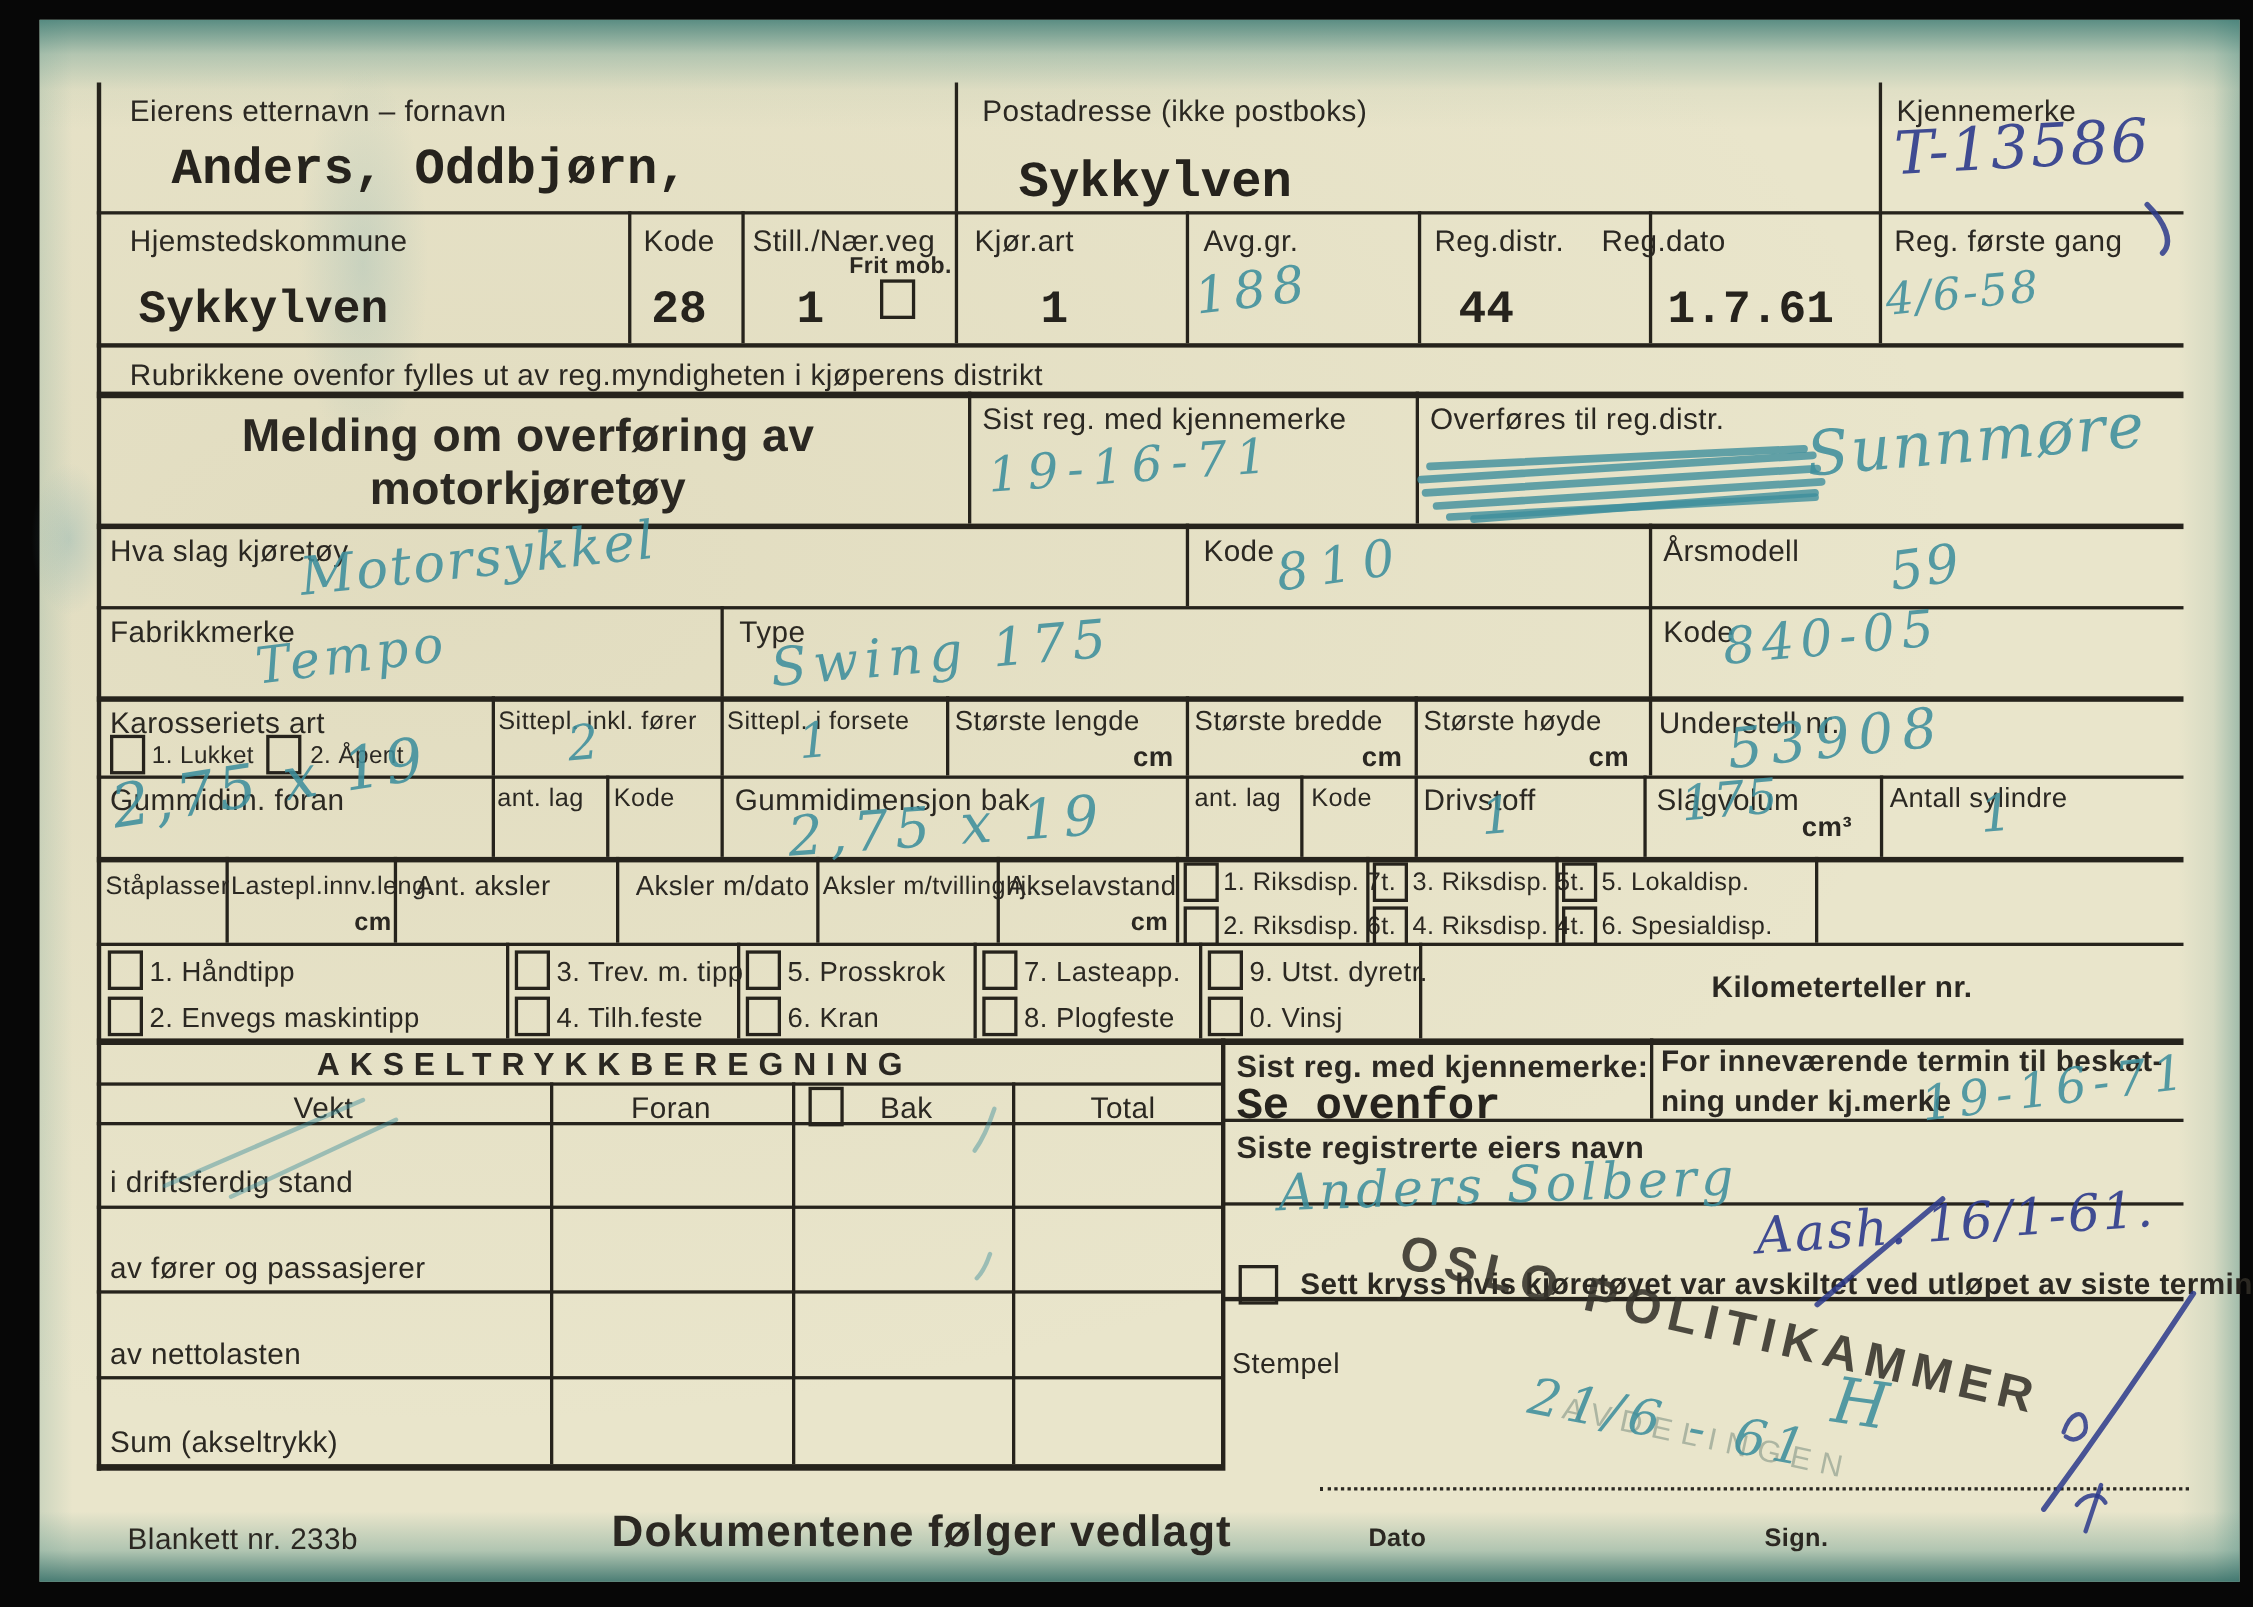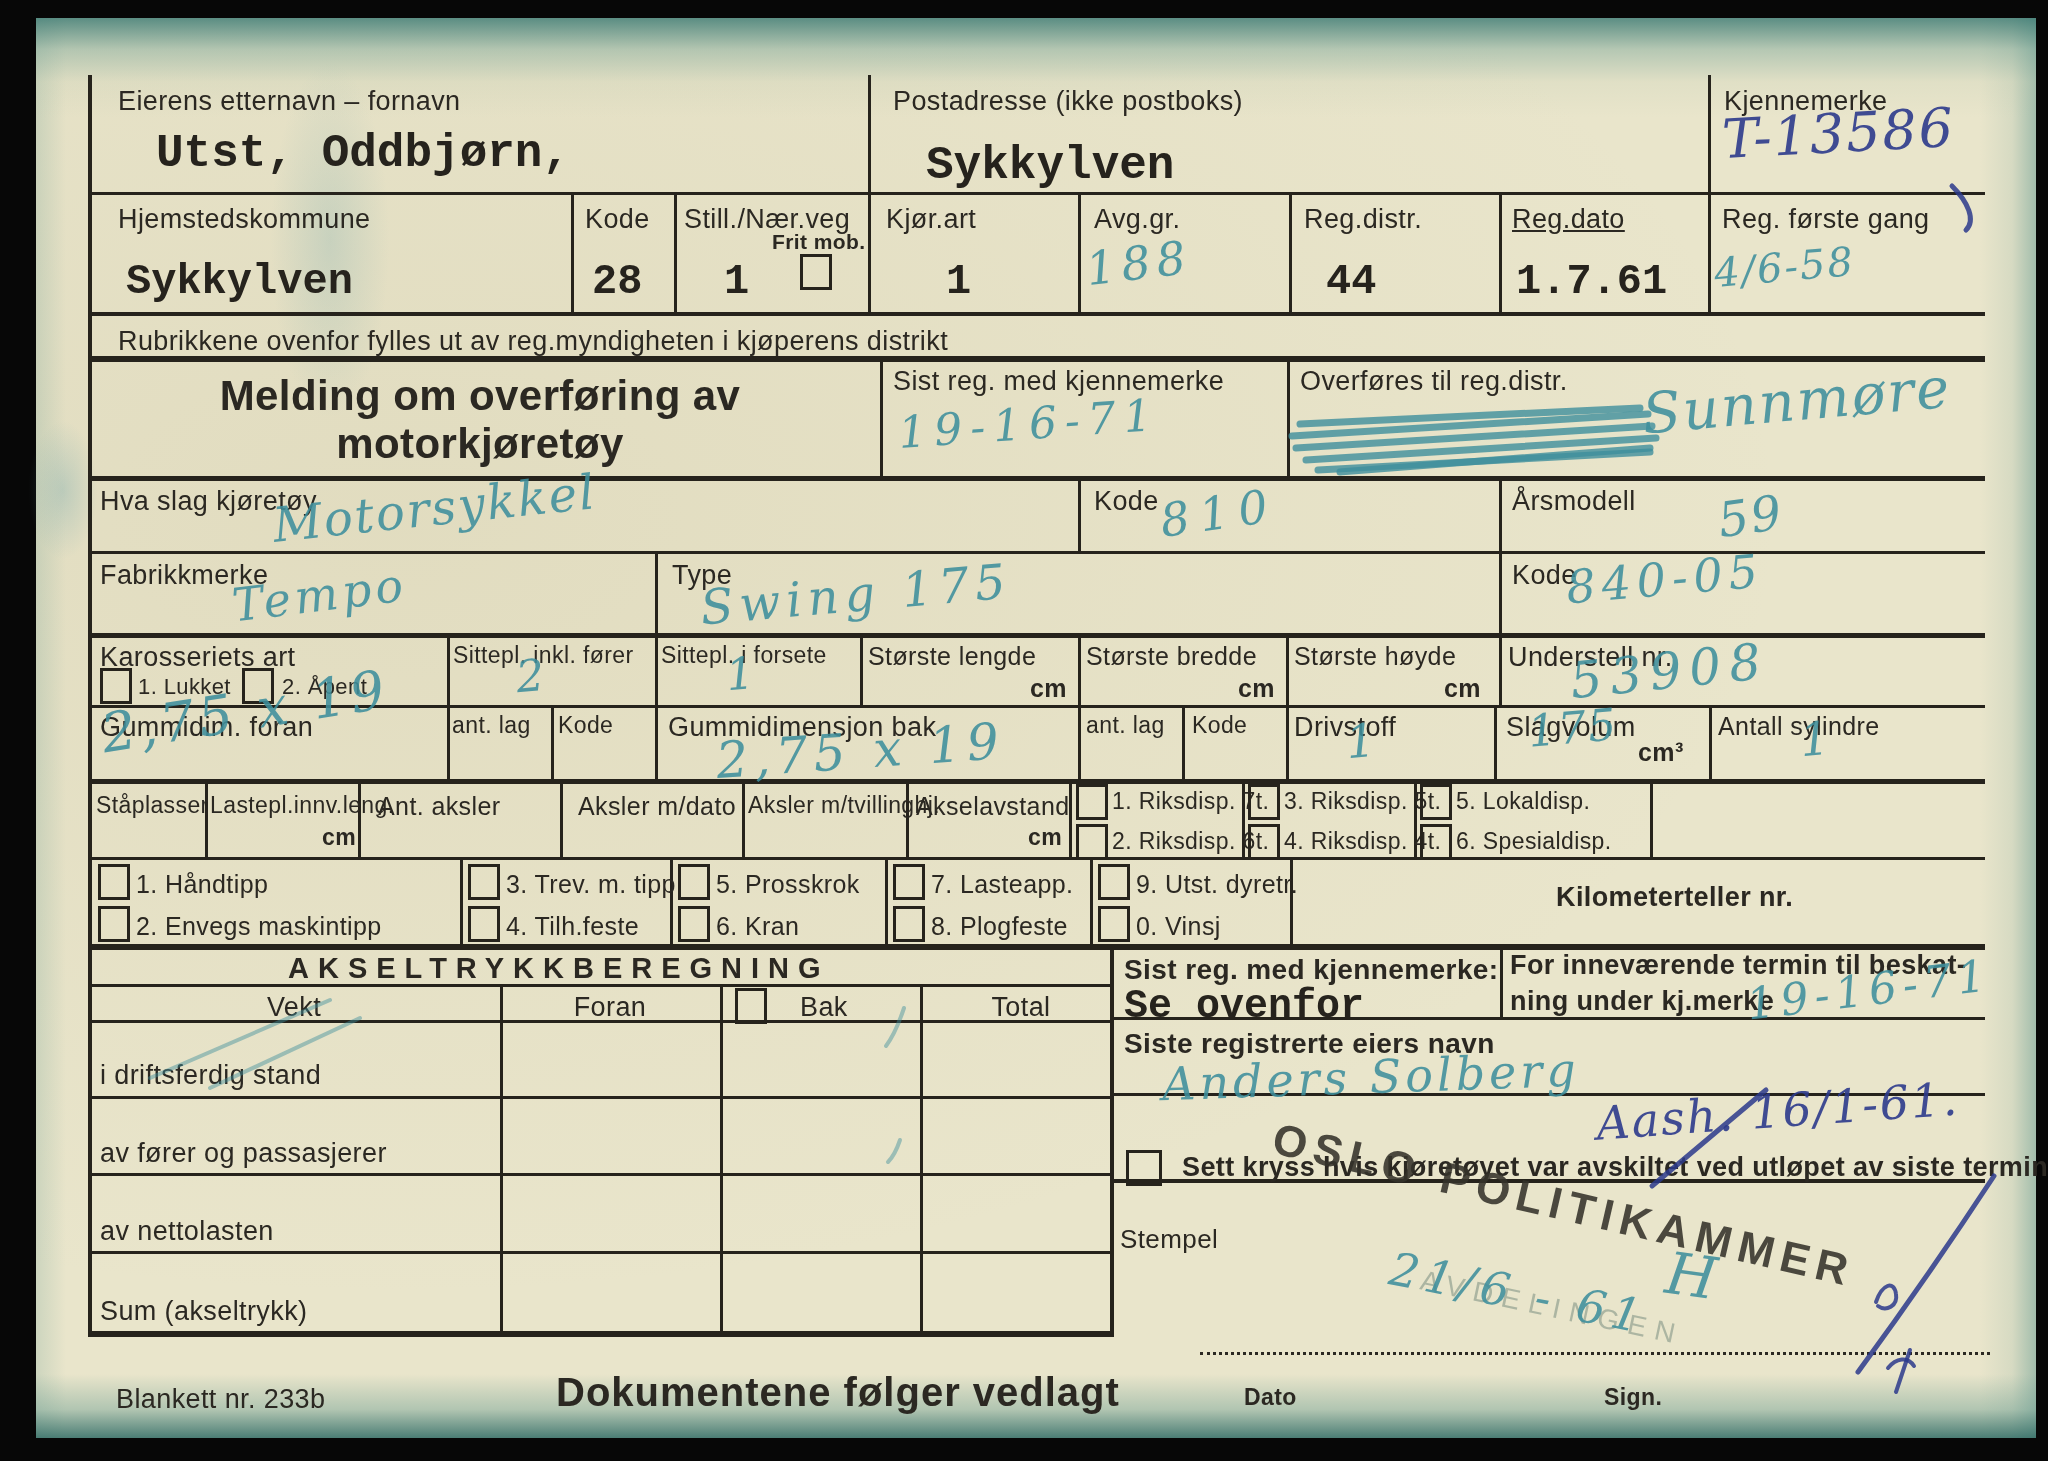--- a/index.html
+++ b/index.html
@@ -105,41 +105,41 @@
   <div class="vl" style="left:885px;top:857px;width:3px;height:87px;"></div>
   <div class="vl" style="left:1090px;top:857px;width:3px;height:87px;"></div>
   <div class="vl" style="left:1290px;top:857px;width:3px;height:87px;"></div>
   <div class="vl" style="left:500px;top:984px;width:3px;height:347px;"></div>
   <div class="vl" style="left:720px;top:984px;width:3px;height:347px;"></div>
   <div class="vl" style="left:920px;top:984px;width:3px;height:347px;"></div>
   <div class="vl" style="left:1110px;top:944px;width:4px;height:393px;"></div>
   <div class="vl" style="left:1500px;top:944px;width:3px;height:73px;"></div>
 
   <span class="L" style="left:118px;top:86px;">Eierens etternavn – fornavn</span>
-  <span class="T" style="left:156px;top:128px;font-size:46px;">Utst, Oddbjørn,</span>
+  <span class="T" style="left:156px;top:128px;font-size:46px;">Anders, Oddbjørn,</span>
   <span class="L" style="left:893px;top:86px;">Postadresse (ikke postboks)</span>
   <span class="T" style="left:926px;top:140px;font-size:46px;">Sykkylven</span>
   <span class="L" style="left:1724px;top:86px;">Kjennemerke</span>
   <span class="H HI" style="left:1722px;top:102px;font-size:54px;transform:rotate(-3deg);">T-13586</span>
 
   <span class="L" style="left:118px;top:204px;">Hjemstedskommune</span>
   <span class="T" style="left:126px;top:258px;">Sykkylven</span>
   <span class="L" style="left:585px;top:204px;">Kode</span>
   <span class="T" style="left:592px;top:258px;">28</span>
   <span class="L" style="left:684px;top:204px;">Still./Nær.veg</span>
   <span class="T" style="left:724px;top:258px;">1</span>
   <span class="L LS" style="left:772px;top:230px;font-weight:bold;font-size:21px;">Frit mob.</span>
   <span class="cb" style="left:800px;top:254px;"></span>
   <span class="L" style="left:886px;top:204px;">Kjør.art</span>
   <span class="T" style="left:946px;top:258px;">1</span>
   <span class="L" style="left:1094px;top:204px;">Avg.gr.</span>
   <span class="H" style="left:1086px;top:236px;font-size:46px;transform:rotate(-7deg);letter-spacing:6px;">188</span>
   <span class="L" style="left:1304px;top:204px;">Reg.distr.</span>
   <span class="T" style="left:1326px;top:258px;">44</span>
-  <span class="L" style="left:1512px;top:204px;text-decoration:underline;">Reg.dato</span>
+  <span class="L" style="left:1456px;top:204px;">Reg.dato</span>
   <span class="T" style="left:1516px;top:258px;">1.7.61</span>
   <span class="L" style="left:1722px;top:204px;">Reg. første gang</span>
   <span class="H" style="left:1714px;top:244px;font-size:40px;transform:rotate(-5deg);">4/6-58</span>
 
   <span class="L" style="left:118px;top:326px;">Rubrikkene ovenfor fylles ut av reg.myndigheten i kjøperens distrikt</span>
 
   <div class="L ctr" style="left:120px;top:372px;width:720px;font-size:42px;font-weight:bold;">Melding om overføring av</div>
   <div class="L ctr" style="left:120px;top:420px;width:720px;font-size:42px;font-weight:bold;">motorkjøretøy</div>
   <span class="L" style="left:893px;top:366px;">Sist reg. med kjennemerke</span>
   <span class="H" style="left:898px;top:398px;transform:rotate(-4deg);letter-spacing:8px;">19-16-71</span>

